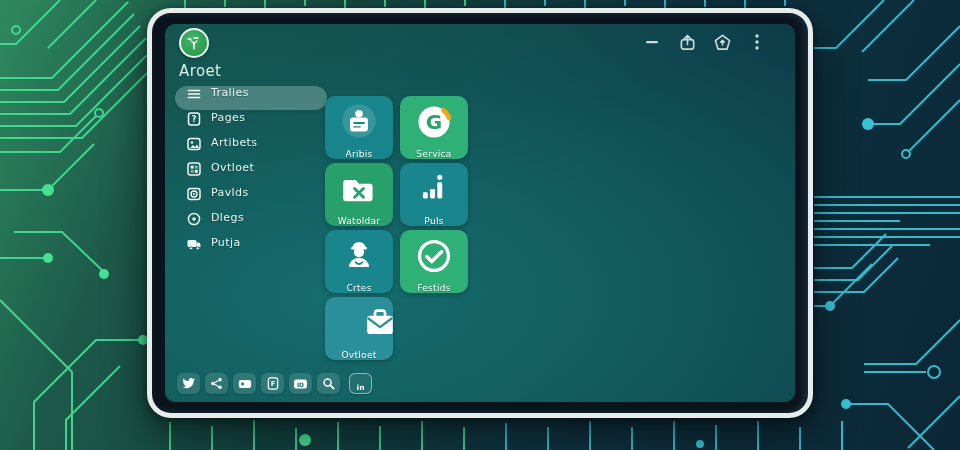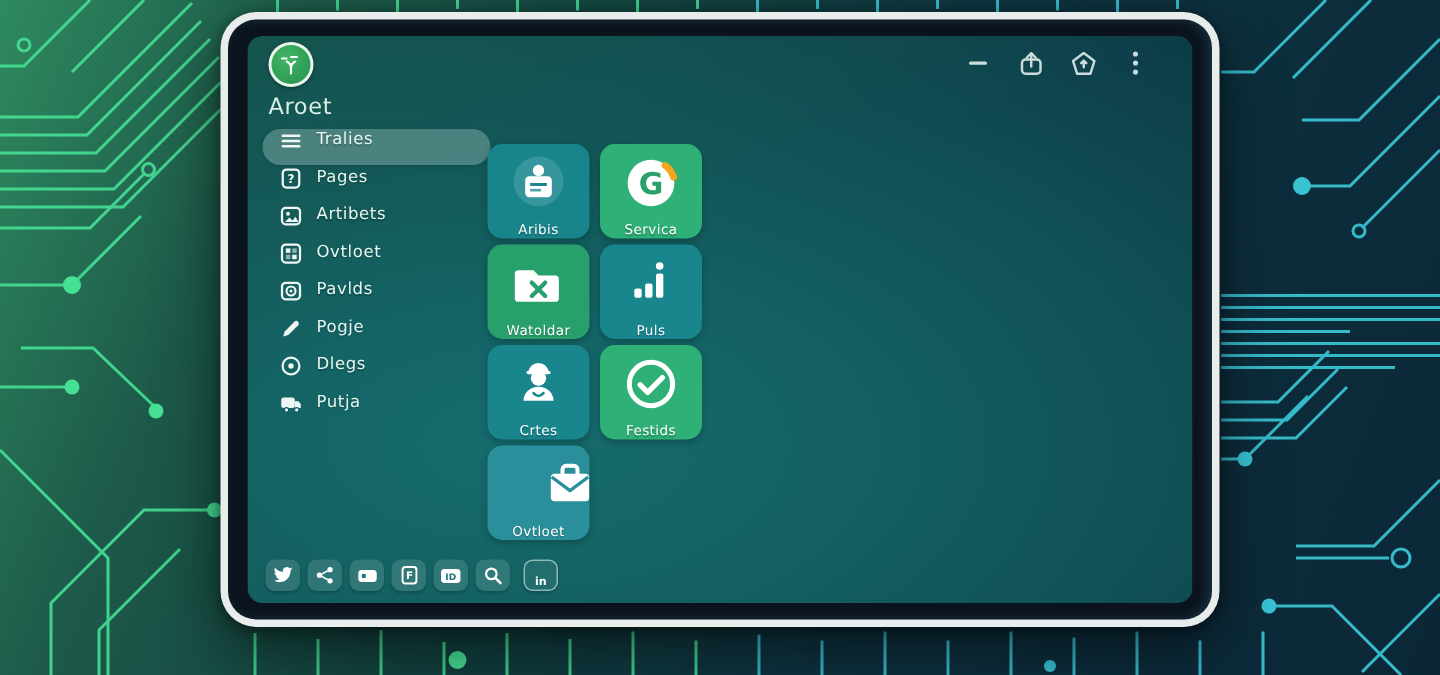--- a/index.html
+++ b/index.html
@@ -238,26 +238,20 @@
         <div class="side-item">
           <svg class="ic" viewBox="0 0 16 16">
             <rect x="2" y="2.5" width="12" height="11" rx="2.5" stroke="#eef7f3" stroke-width="1.5" fill="none"></rect>
             <circle cx="8" cy="8" r="3" stroke="#eef7f3" stroke-width="1.4" fill="none"></circle>
             <circle cx="8" cy="8" r="1" fill="#eef7f3"></circle>
           </svg>
           <span class="lbl">Pavlds</span>
         </div>
         <div class="side-item">
           <svg class="ic" viewBox="0 0 16 16">
-            <path d="M2.8,13.4 l1,-3.4 l6.6,-6.6 a1.7,1.7 0 0 1 2.4,2.4 l-6.6,6.6 z" fill="#eef7f3"></path>
-          </svg>
-          <span class="lbl">Pogje</span>
-        </div>
-        <div class="side-item">
-          <svg class="ic" viewBox="0 0 16 16">
             <circle cx="8" cy="8" r="5.6" stroke="#eef7f3" stroke-width="1.5" fill="none"></circle>
             <circle cx="8" cy="8" r="1.8" fill="#eef7f3"></circle>
           </svg>
           <span class="lbl">Dlegs</span>
         </div>
         <div class="side-item">
           <svg class="ic" viewBox="0 0 16 16">
             <rect x="1.5" y="4" width="9" height="7" rx="1.5" fill="#eef7f3"></rect>
             <path d="M10.5,6.5 h2.6 l1.4,2 v2.5 h-4 z" fill="#eef7f3"></path>
             <circle cx="5" cy="12.3" r="1.5" fill="#eef7f3" stroke="#135f61" stroke-width=".8"></circle>

